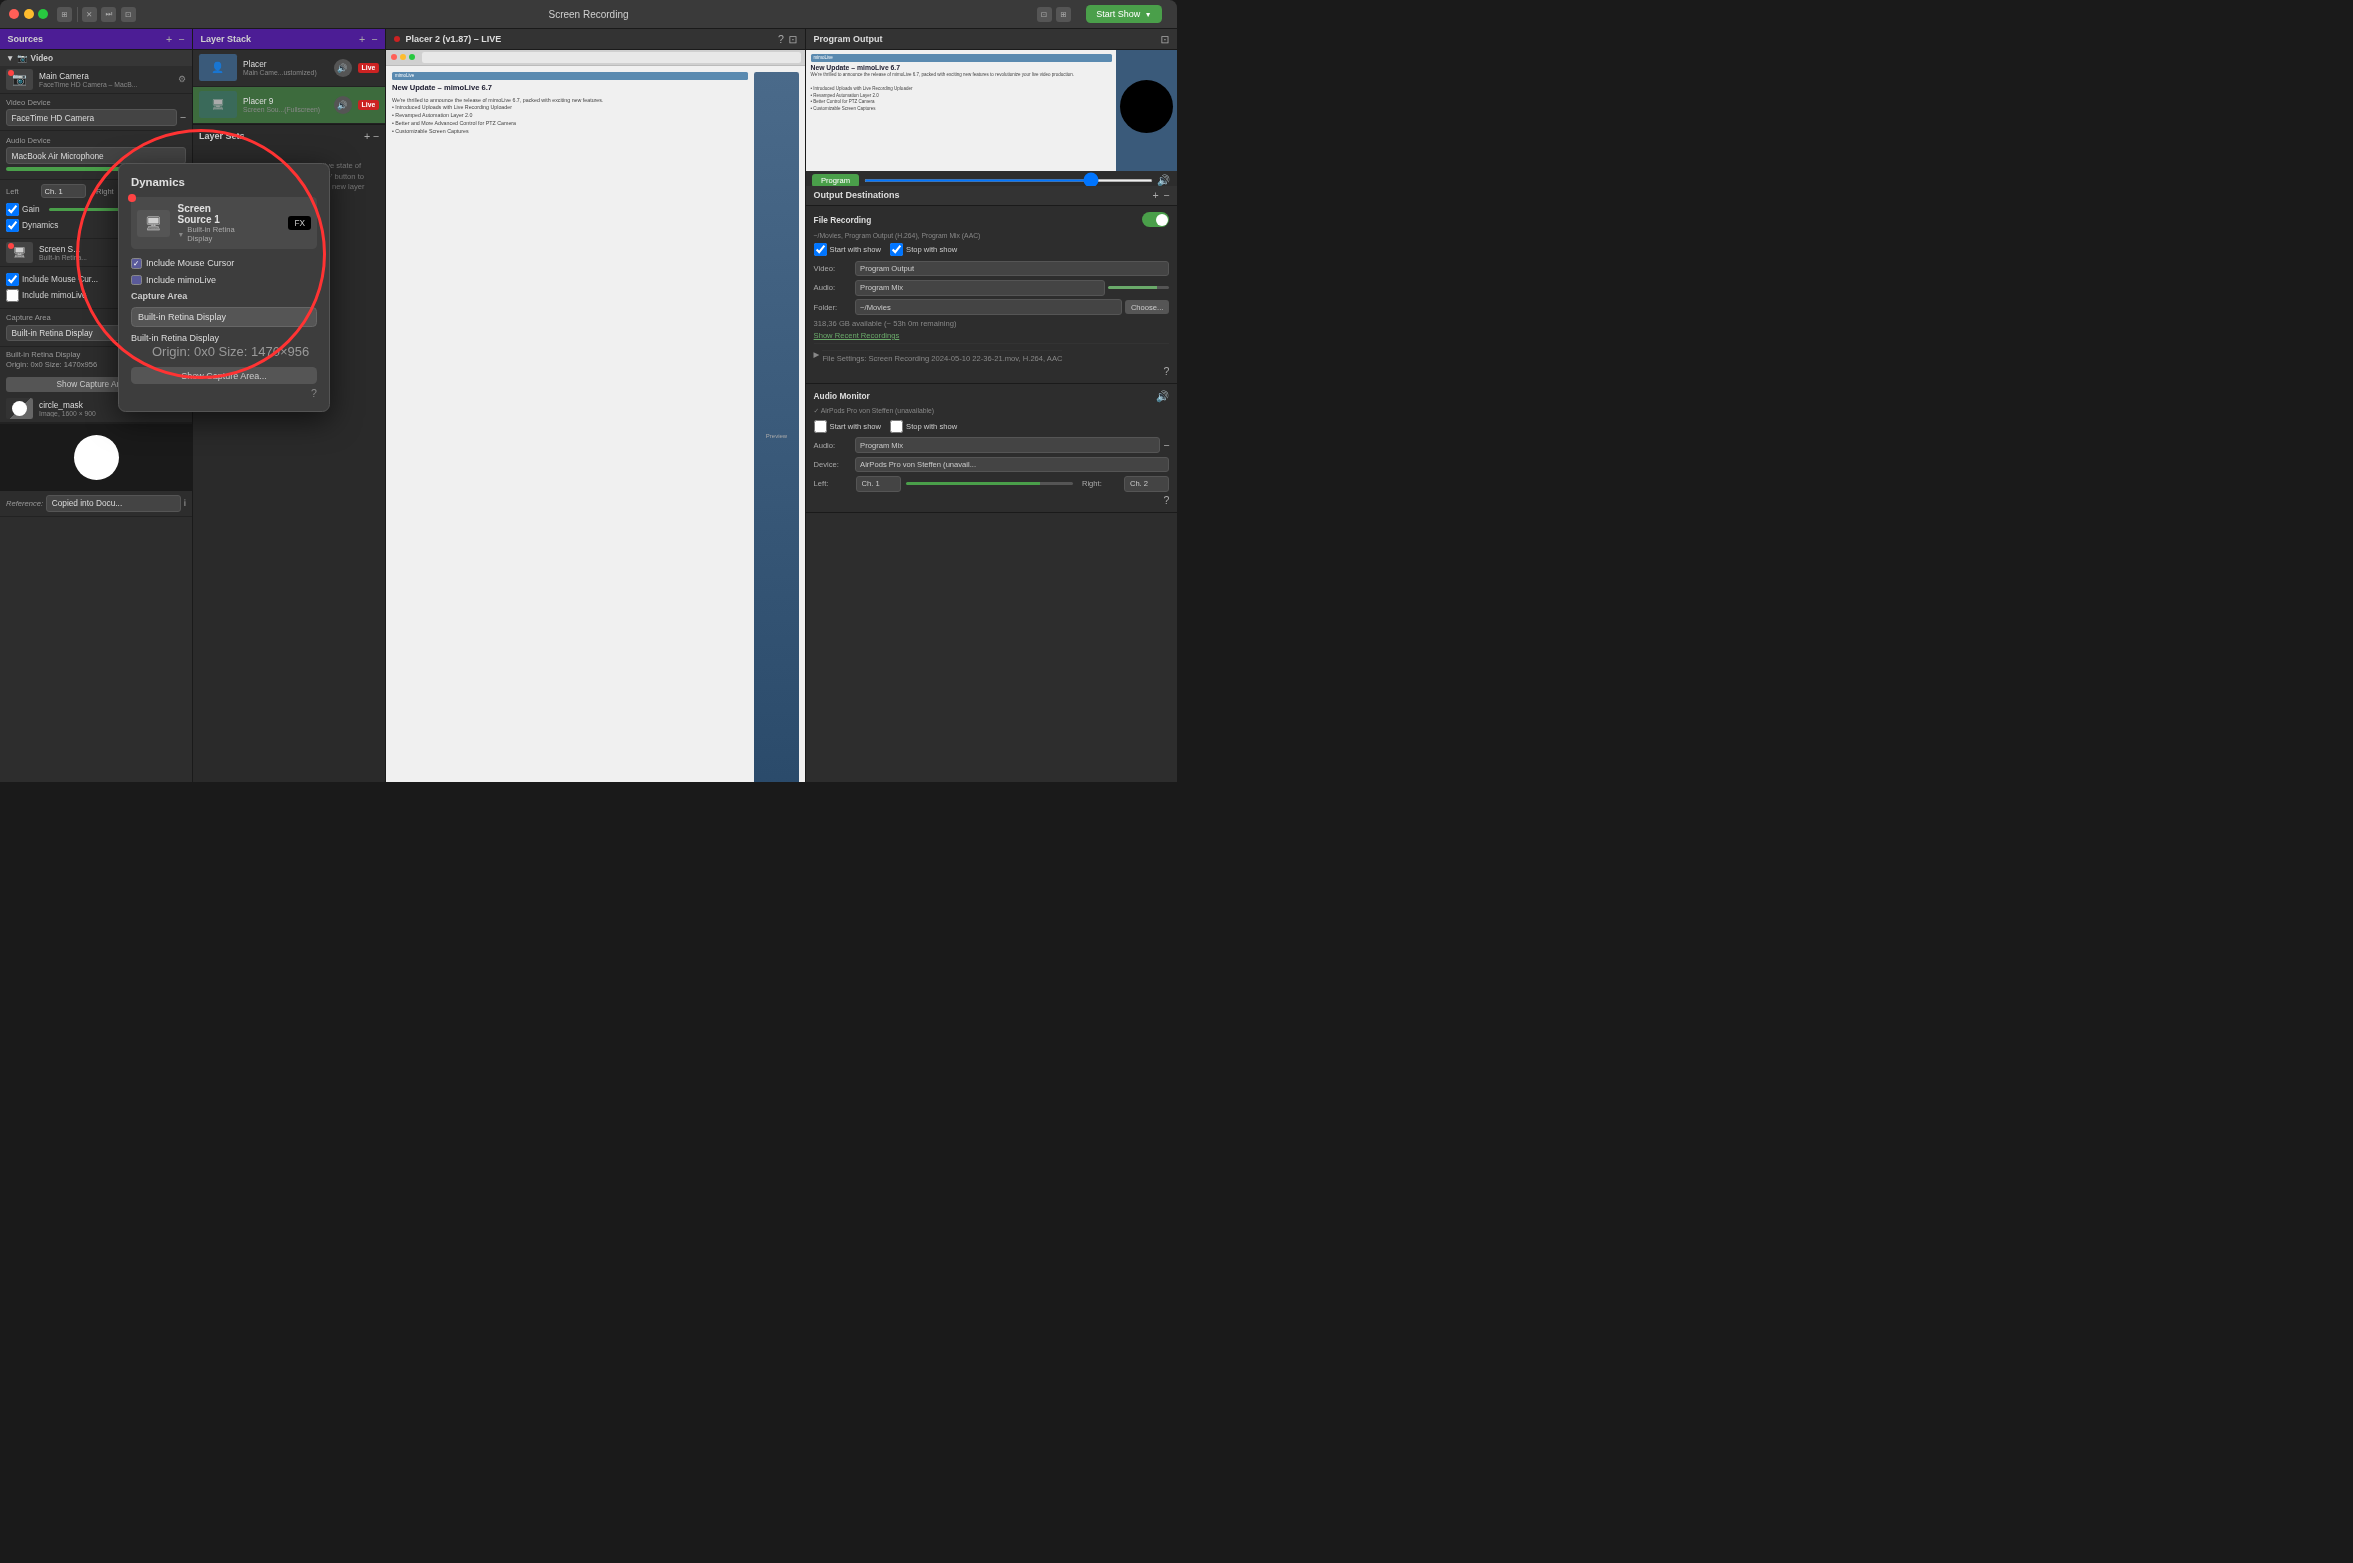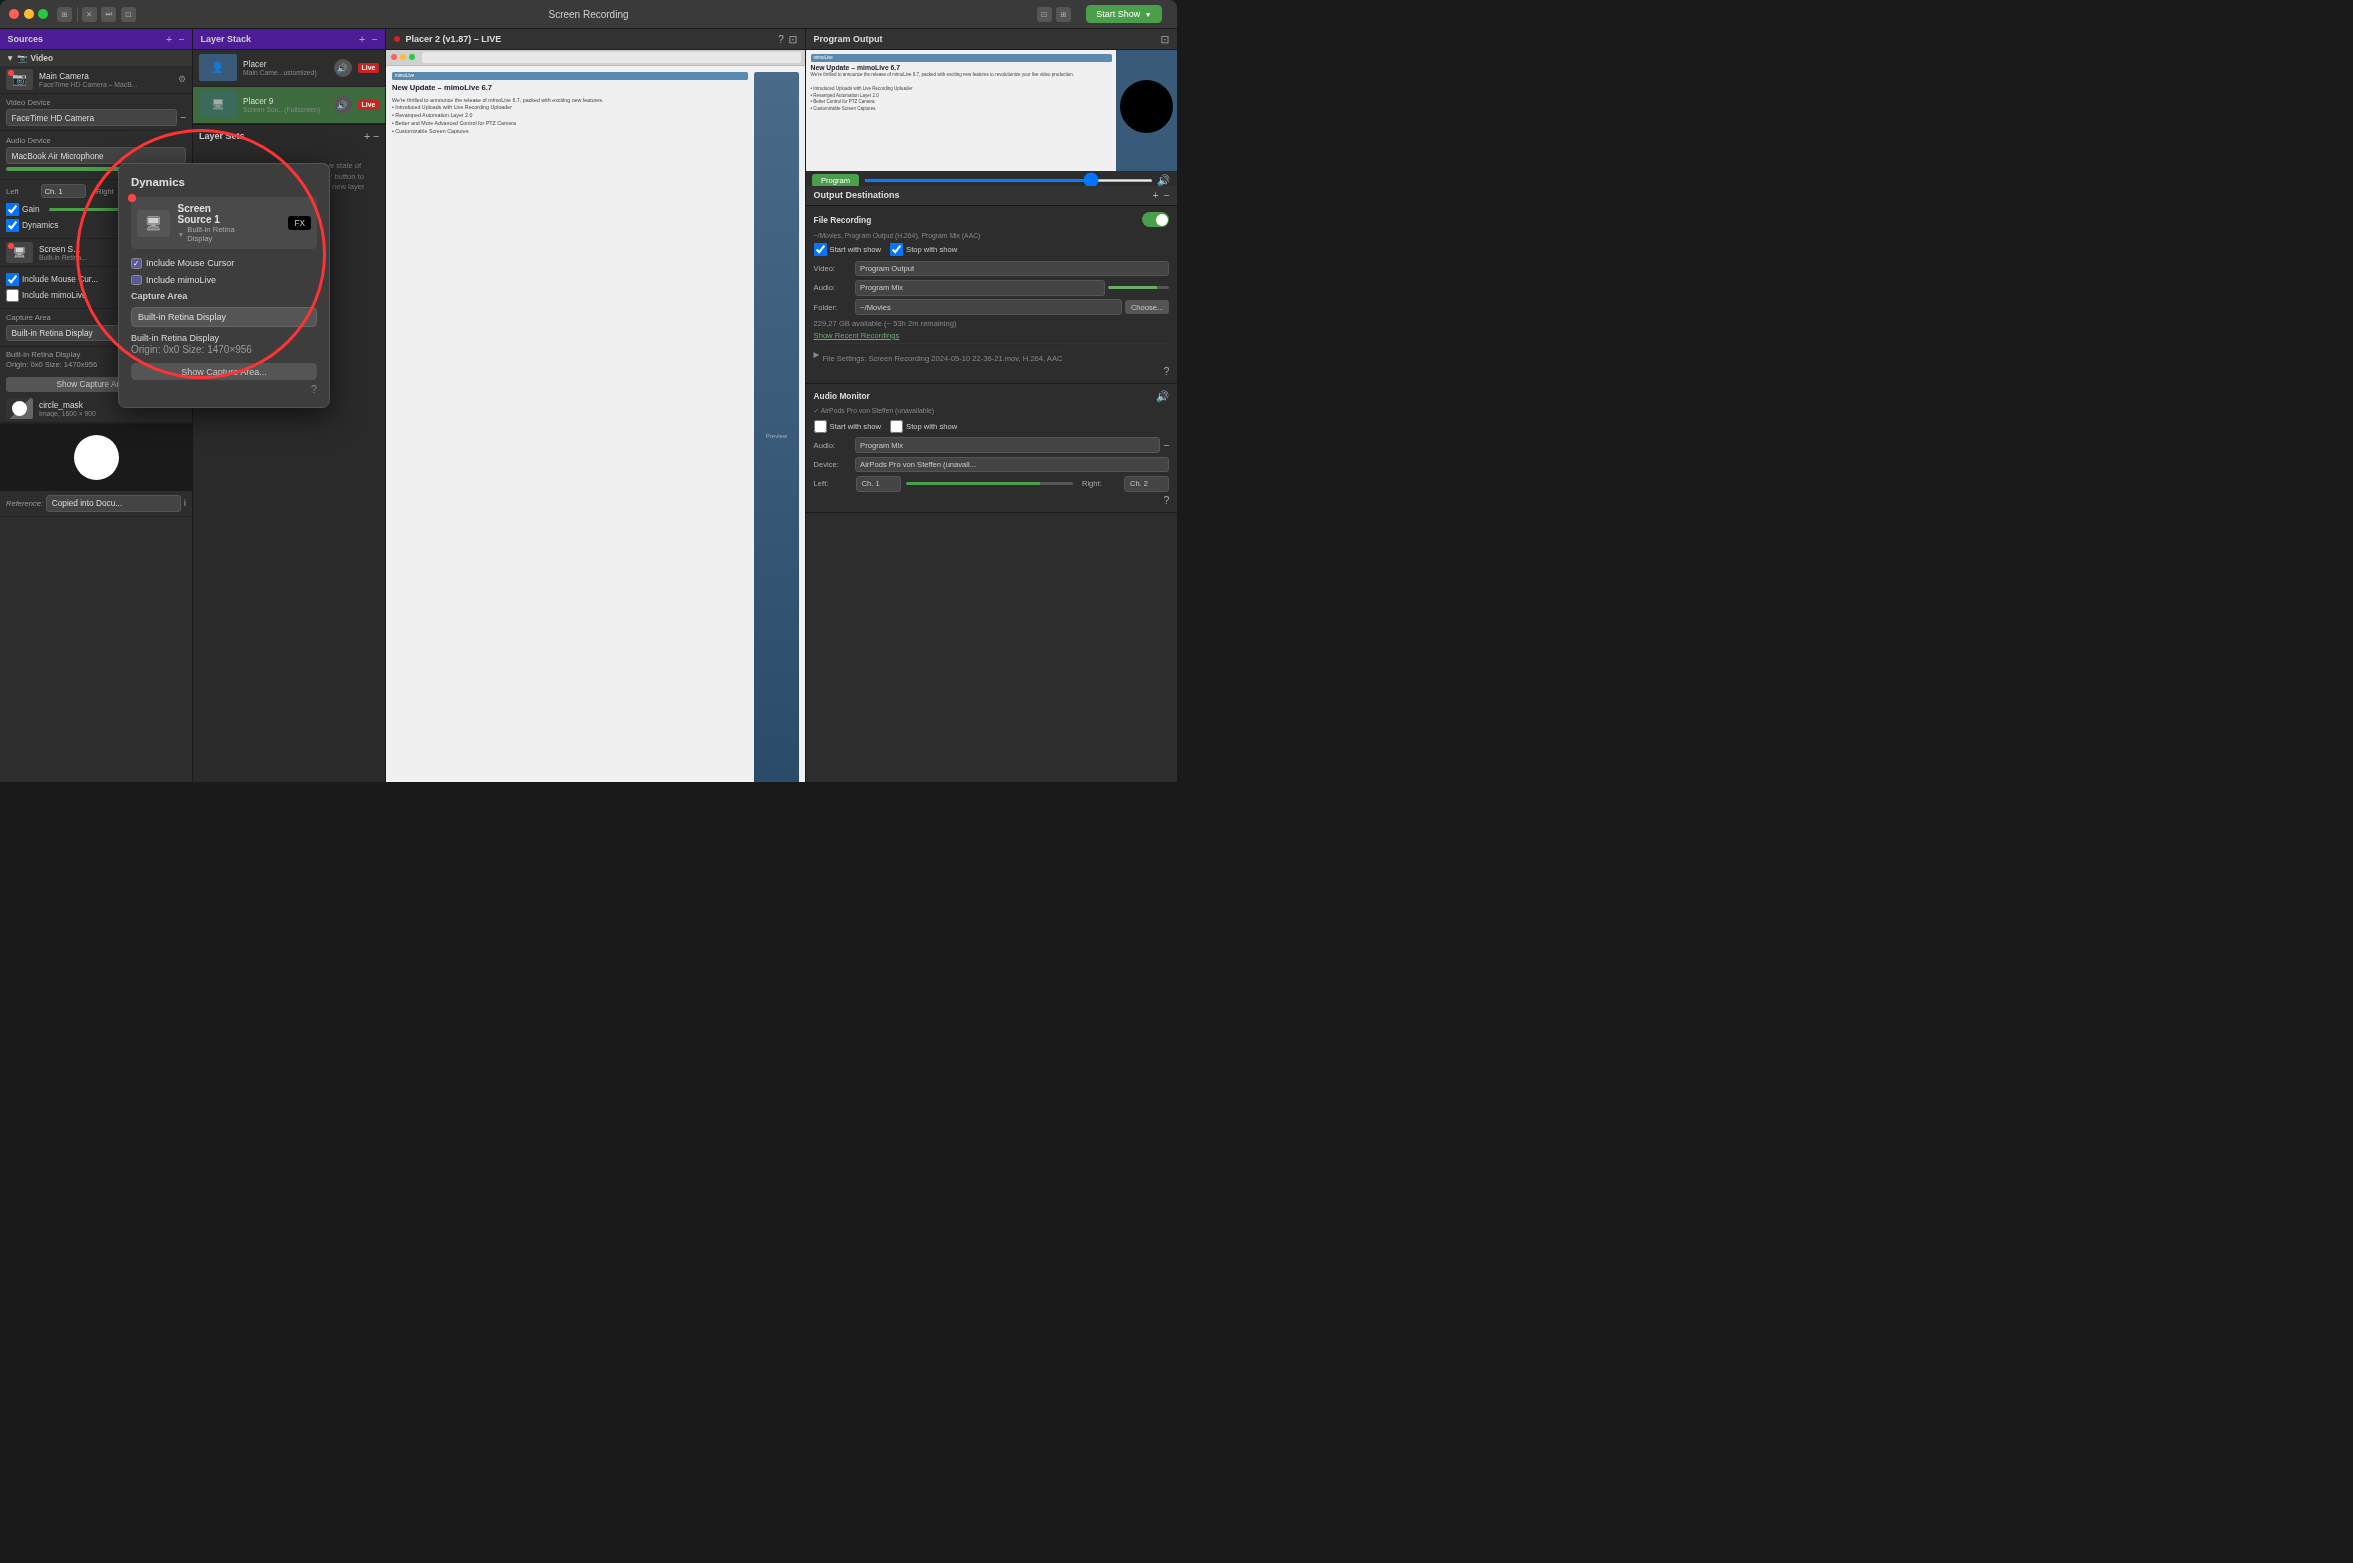--- a/index.html
+++ b/index.html
@@ -695,23 +695,24 @@
       font-size: 9px;
       margin-bottom: 6px;
     }
     .popup-display-info {
       font-size: 9px;
       color: #ddd;
       font-weight: 500;
       margin-bottom: 1.5px;
     }
     .popup-display-sub {
-      font-size: 10px;
+      font-size: 13px;
       color: #999;
       margin-bottom: 7.6px;
+      margin-left: 21px;
     }
     .popup-show-capture {
       width: 100%;
       background: #555;
       border: none;
       color: #ccc;
       padding: 3.8px 0;
       border-radius: 4.5px;
       font-size: 9px;
       cursor: pointer;
@@ -1249,21 +1250,21 @@
         </div>
 
         <div class="output-row">
           <span class="output-label">Folder:</span>
           <select class="output-select">
             <option>~/Movies</option>
           </select>
           <button style="background:#555; border:none; color:#ccc; padding:2.3px 6px; border-radius:3px; font-size:7.6px; cursor:pointer;">Choose...</button>
         </div>
 
-        <div class="recording-status">229,27 GB available (~ 53h 2m remaining)</div>
+        <div class="recording-status">318,36 GB available (~ 53h 0m remaining)</div>
         <div class="show-recordings-link">Show Recent Recordings</div>
 
         <div style="margin-top:3px; padding-top:3px; border-top:0.8px solid #333; display:flex; align-items:center; gap:3px;">
           <span style="font-size:7.6px; color:#888;">▶</span>
           <span class="file-settings">File Settings: Screen Recording 2024-05-10 22-36-21.mov, H.264, AAC</span>
         </div>
 
         <div style="text-align:right; margin-top:3px;">
           <button class="icon-btn">?</button>
         </div>

